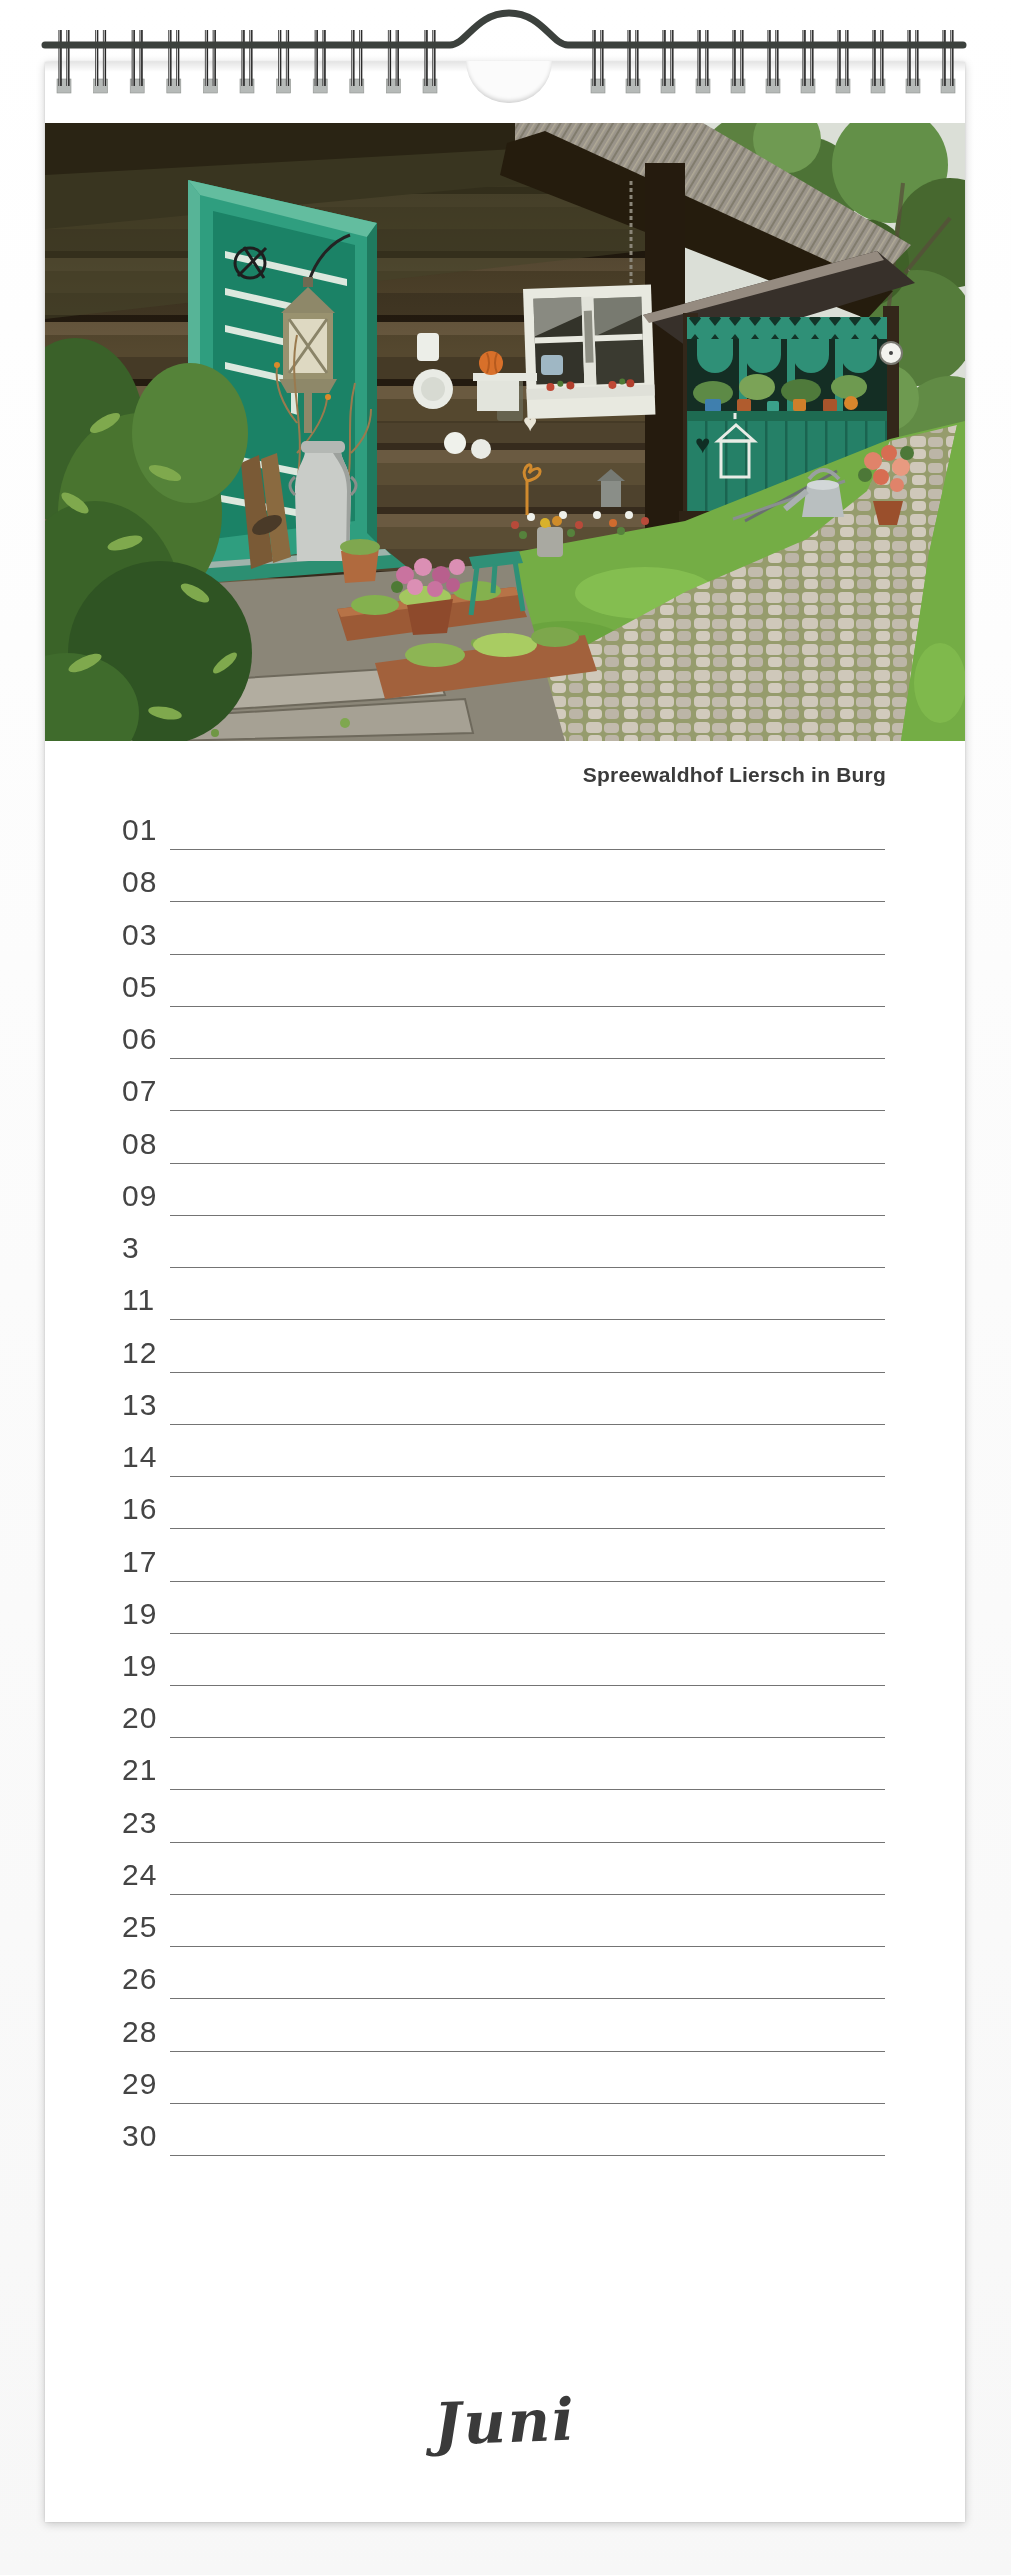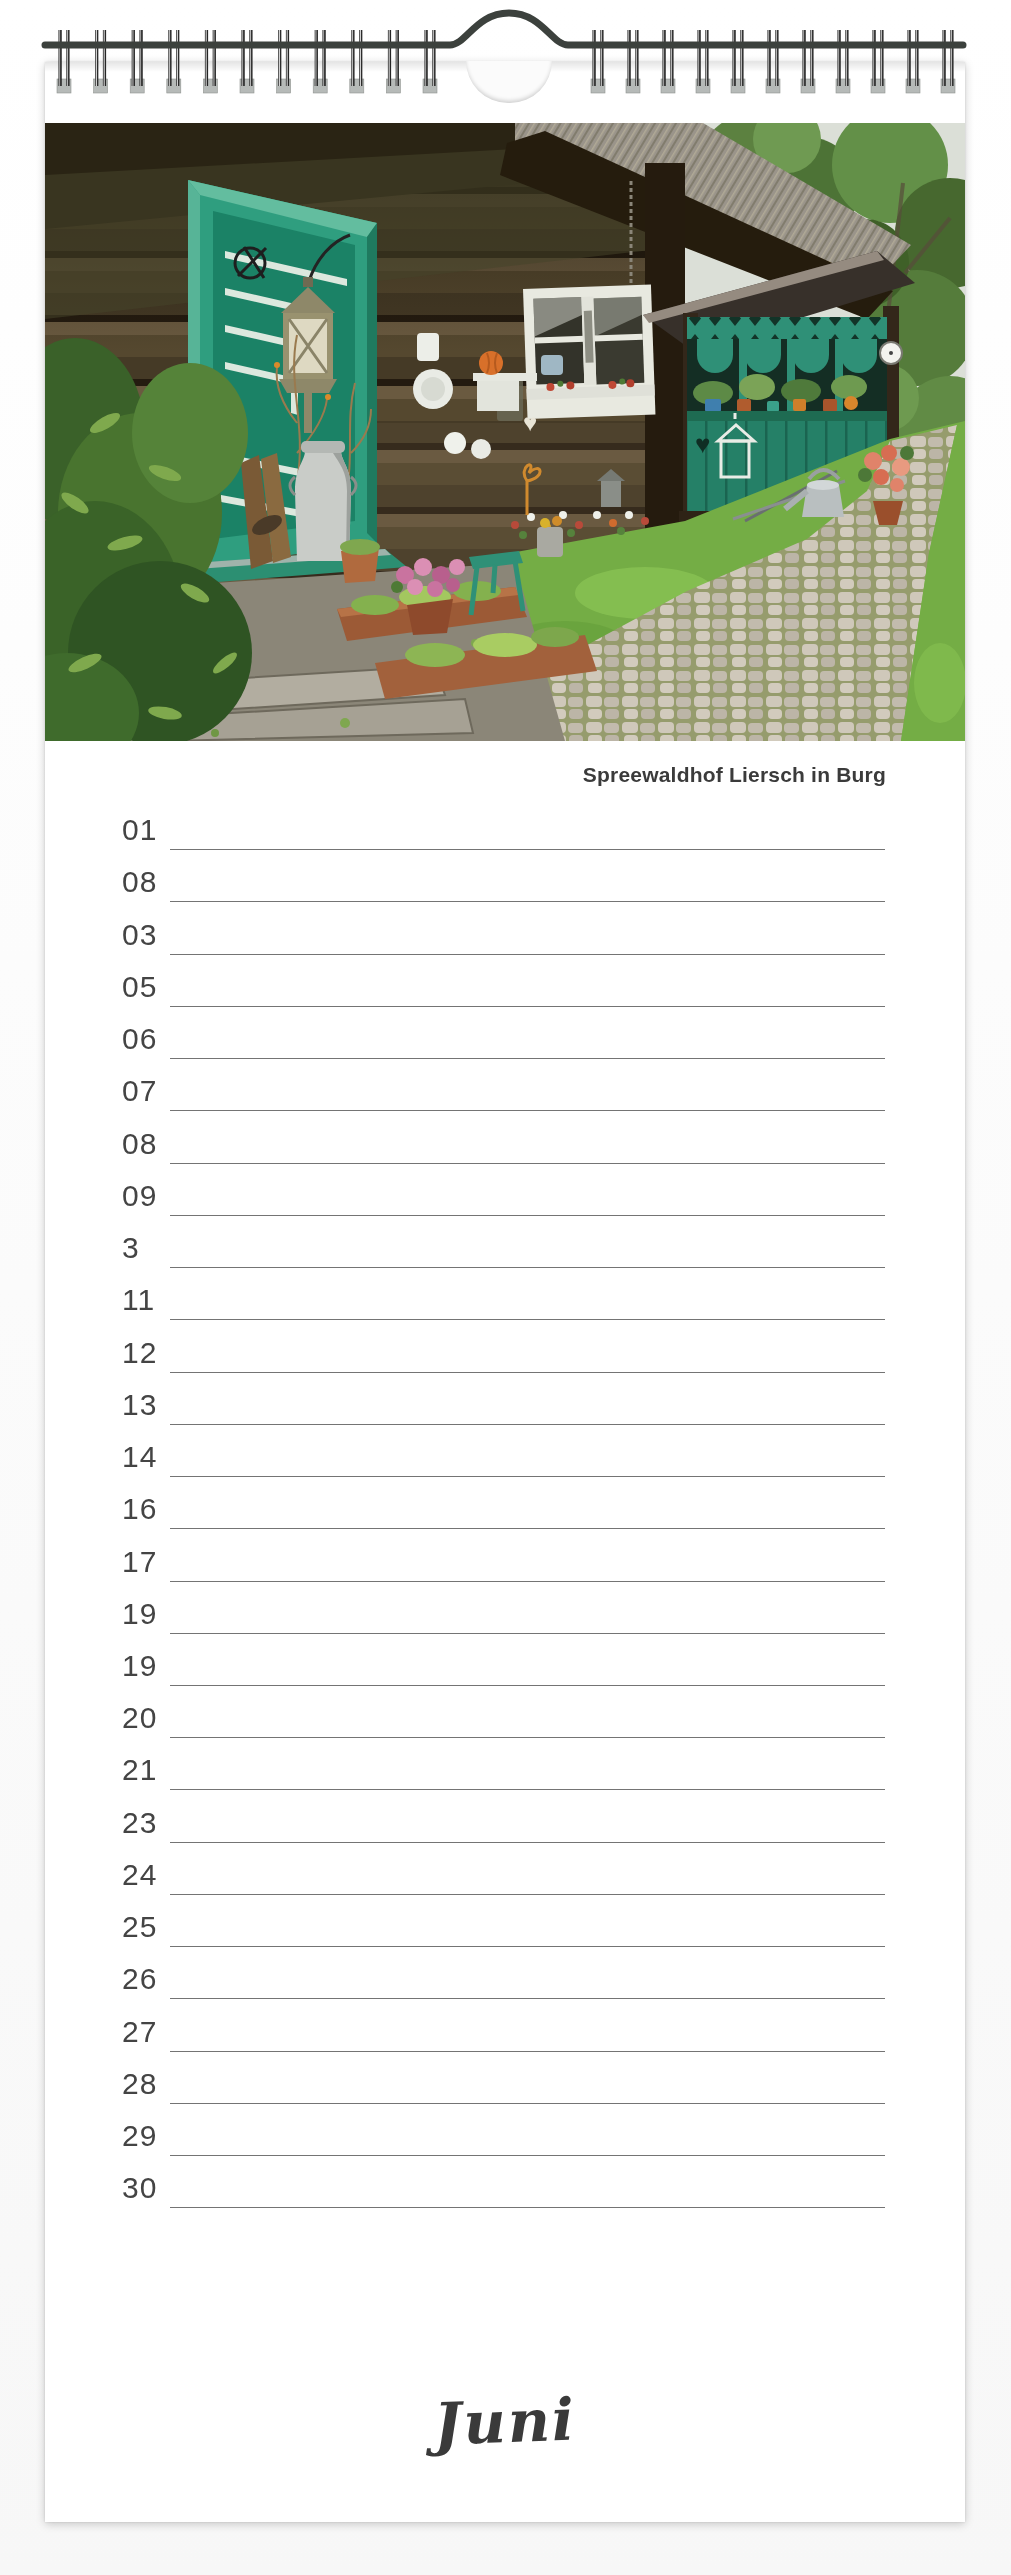--- a/index.html
+++ b/index.html
@@ -459,24 +459,20 @@
         <div class="row">
           <span class="num">24</span>
           <span class="rowline"></span>
         </div>
         <div class="row">
           <span class="num">25</span>
           <span class="rowline"></span>
         </div>
         <div class="row">
           <span class="num">26</span>
-          <span class="rowline"></span>
-        </div>
-        <div class="row">
-          <span class="num">27</span>
           <span class="rowline"></span>
         </div>
         <div class="row">
           <span class="num">28</span>
           <span class="rowline"></span>
         </div>
         <div class="row">
           <span class="num">29</span>
           <span class="rowline"></span>
         </div>

